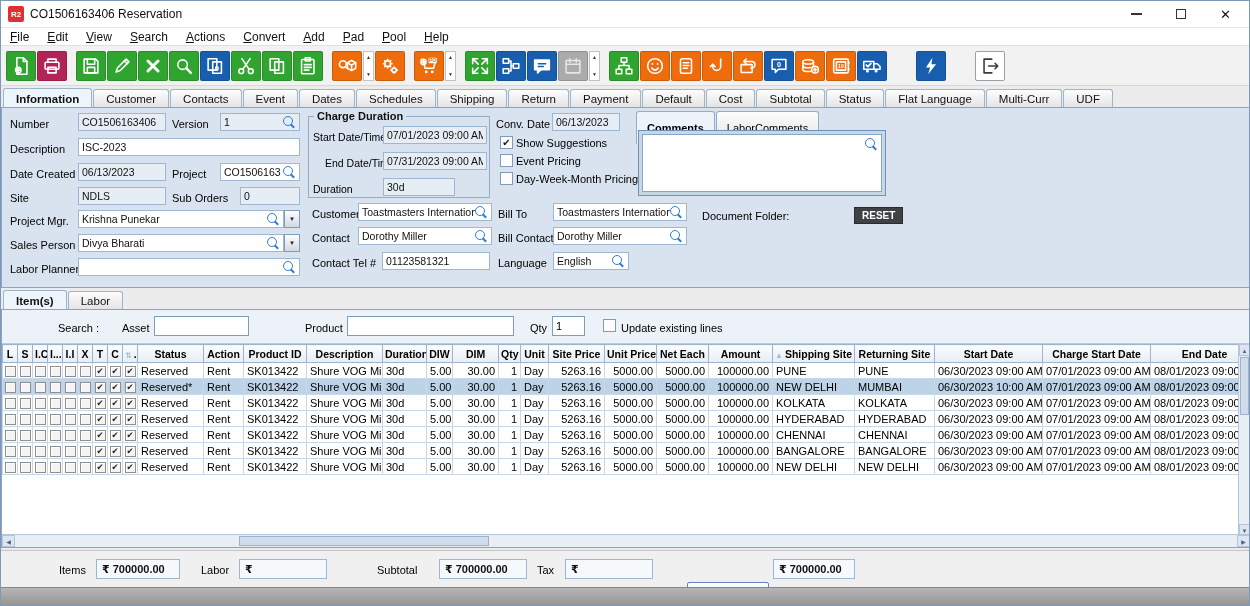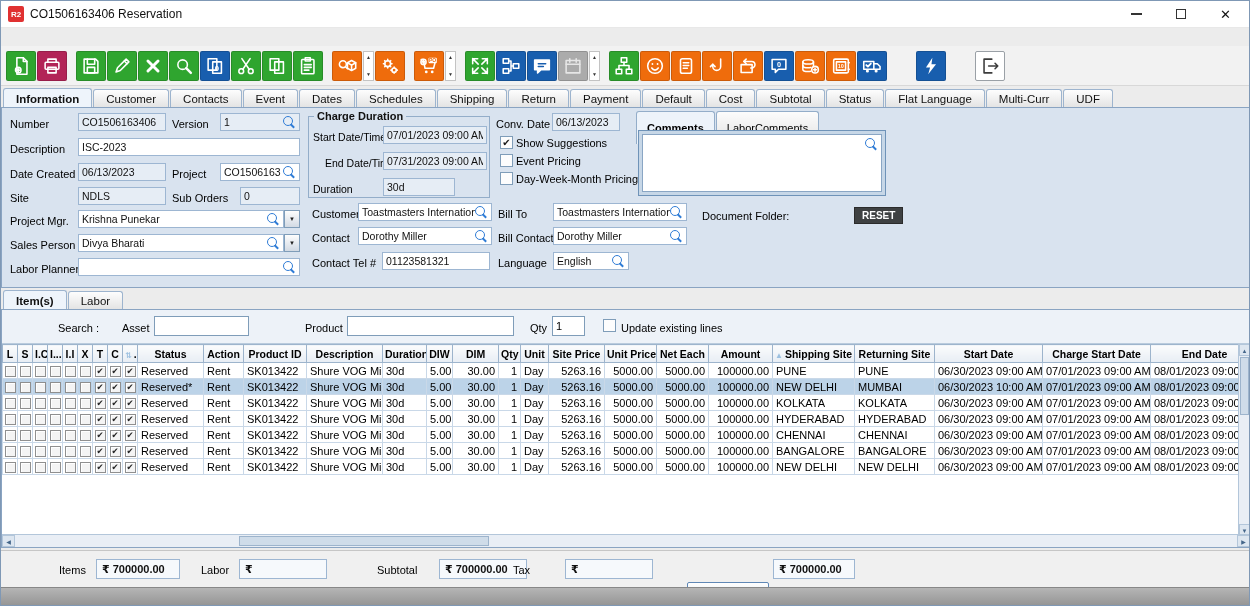--- a/index.html
+++ b/index.html
@@ -97,20 +97,32 @@
   <div class="titlebar">
     <span class="app-logo">R2</span>
     <span class="title-text">CO1506163406 Reservation</span>
     <div class="win-controls">
       <span class="win-min"></span>
       <span class="win-max"></span>
       <span class="win-close">✕</span>
     </div>
   </div>
 
+  <div class="menubar" id="menubar">
+      <span class="menu-item">File</span>
+      <span class="menu-item">Edit</span>
+      <span class="menu-item">View</span>
+      <span class="menu-item">Search</span>
+      <span class="menu-item">Actions</span>
+      <span class="menu-item">Convert</span>
+      <span class="menu-item">Add</span>
+      <span class="menu-item">Pad</span>
+      <span class="menu-item">Pool</span>
+      <span class="menu-item">Help</span>
+    </div>
 
   <div class="toolbar" id="toolbar">
       <div class="tb" style="background: rgb(47, 165, 47);">
         <svg viewBox="0 0 24 24" width="22" height="22">
           <g fill="none" stroke="#fff" stroke-width="1.7" stroke-linecap="round" stroke-linejoin="round">
             <path d="M7.5 3h7l4 4v14h-11z"></path>
             <path d="M14.5 3v4h4"></path>
             <circle cx="9" cy="16.5" r="3"></circle>
             <path d="M9 15v3M7.5 16.5h3"></path>
           </g>
@@ -844,21 +856,21 @@
         <span>₹ 700000.00</span>
       </div>
     <span class="lbl" style="left:200px;top:10px">Labor</span>
     <div class="tbox" style="left:238px;top:8px;width:88px">
         <span>₹</span>
       </div>
     <span class="lbl" style="left:376px;top:10px">Subtotal</span>
     <div class="tbox" style="left:438px;top:8px;width:88px">
         <span>₹ 700000.00</span>
       </div>
-    <span class="lbl" style="left:512px;top:10px">Tax</span>
+    <span class="lbl" style="left:536px;top:10px">Tax</span>
     <div class="tbox" style="left:564px;top:8px;width:88px">
         <span>₹</span>
       </div>
     <div class="total-btn">Total</div>
     <div class="tbox" style="left:772px;top:8px;width:82px">
         <span>₹ 700000.00</span>
       </div>
   </div>
 
   <div class="statusbar"></div>

